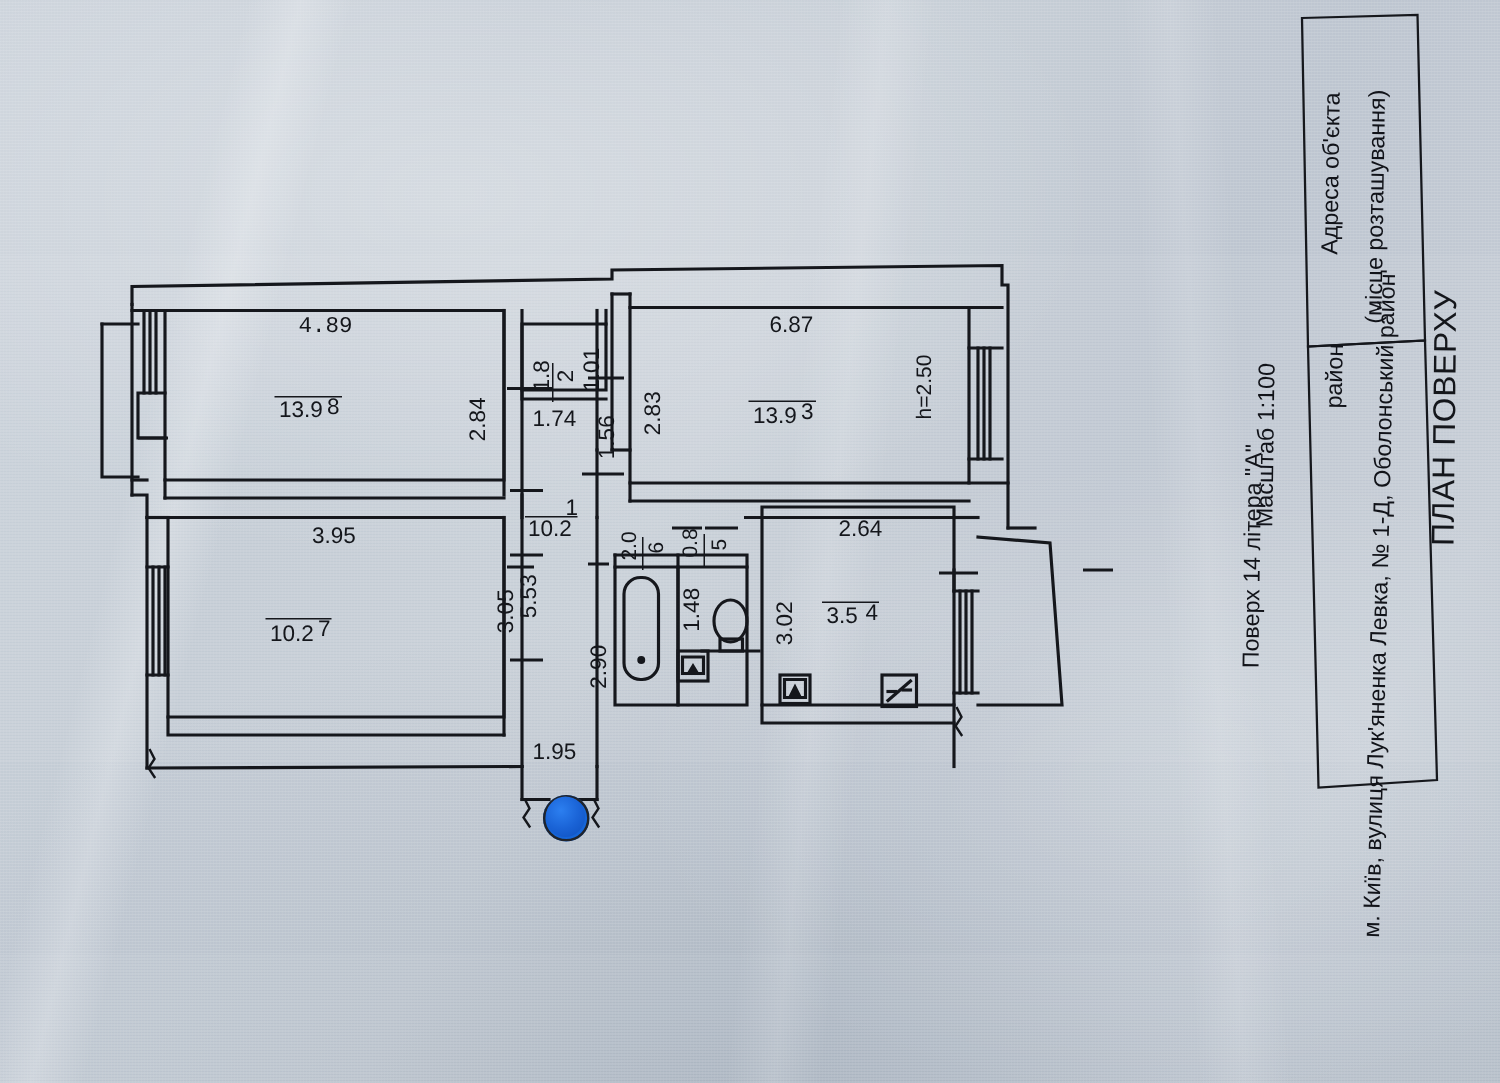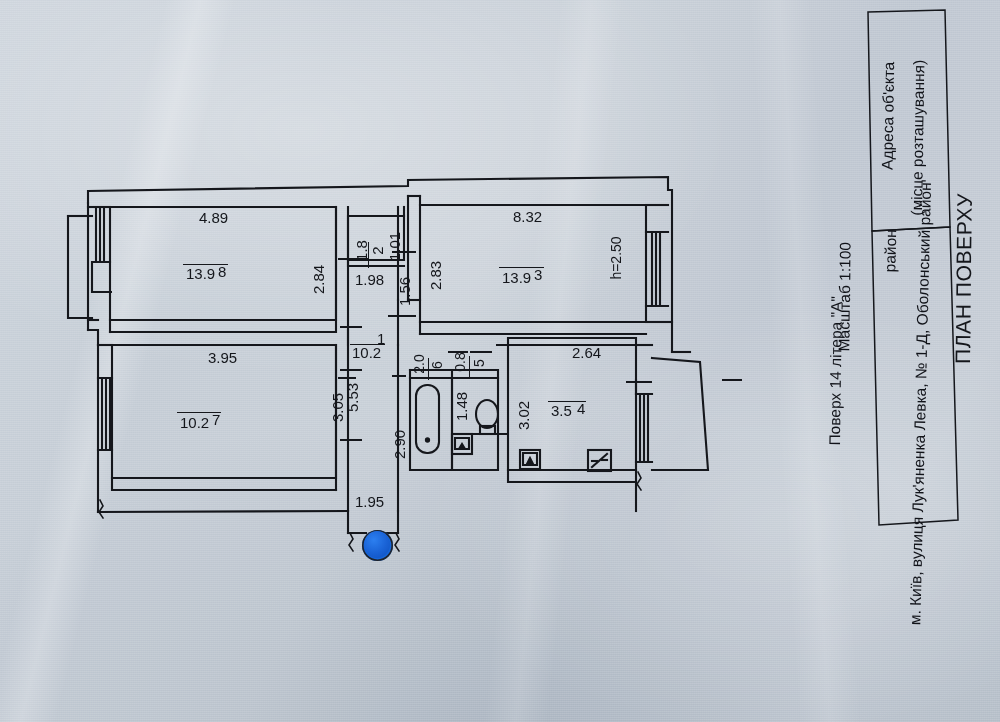--- a/index.html
+++ b/index.html
@@ -189,62 +189,62 @@
     <path d="M626,382 L652,382"></path>
     <path d="M392,376 L406,376"></path>
   </g>
 
   <g fill="none" stroke="#15171c" stroke-width="1.5">
     <path d="M868,12 L945,10 L950,227 L872,231 Z"></path>
     <path d="M872,231 L950,227 L958,520 L879,525 Z"></path>
   </g>
 </svg>
 
-<div class="tx dim" style="left:199px;top:210px;">4.89</div>
+<div class="tx dim" style="left:199px;top:210px;font-family:Liberation Mono, monospace;">4.89</div>
 <div class="tx rmarea" style="left:186px;top:266px;">13.9</div>
 <div class="tx rmnum" style="left:218px;top:264px;">8</div>
 <div class="rline" style="left:183px;top:264px;width:45px;"></div>
 <div class="tx dim vrt" style="left:304px;top:272px;transform:rotate(-90deg);">2.84</div>
 
 <div class="tx dim" style="left:208px;top:350px;">3.95</div>
 <div class="tx rmarea" style="left:180px;top:415px;">10.2</div>
 <div class="tx rmnum" style="left:212px;top:412px;">7</div>
 <div class="rline" style="left:177px;top:412px;width:44px;"></div>
 <div class="tx dim vrt" style="left:323px;top:400px;transform:rotate(-90deg);">3.05</div>
 
 <div class="tx dim vrt" style="left:380px;top:239px;transform:rotate(-90deg);">1.01</div>
 <div class="tx rmarea vrt" style="left:351px;top:243px;transform:rotate(-90deg);">1.8</div>
 <div class="tx rmnum vrt" style="left:373px;top:243px;transform:rotate(-90deg);">2</div>
 <div class="rline" style="left:368px;top:242px;width:1.4px;height:26px;"></div>
-<div class="tx dim" style="left:355px;top:272px;">1.98</div>
+<div class="tx dim" style="left:355px;top:272px;">1.74</div>
 
 <div class="tx dim vrt" style="left:390px;top:284px;transform:rotate(-90deg);">1.56</div>
 <div class="tx rmarea" style="left:352px;top:345px;">10.2</div>
 <div class="tx rmnum" style="left:377px;top:331px;">1</div>
 <div class="rline" style="left:350px;top:344px;width:35px;"></div>
 <div class="tx dim vrt" style="left:338px;top:390px;transform:rotate(-90deg);">5.53</div>
 <div class="tx dim vrt" style="left:385px;top:437px;transform:rotate(-90deg);">2.90</div>
 <div class="tx dim" style="left:355px;top:494px;">1.95</div>
 
-<div class="tx dim" style="left:513px;top:209px;">8.32</div>
+<div class="tx dim" style="left:513px;top:209px;">6.87</div>
 <div class="tx dim vrt" style="left:421px;top:268px;transform:rotate(-90deg);">2.83</div>
 <div class="tx rmarea" style="left:502px;top:270px;">13.9</div>
 <div class="tx rmnum" style="left:534px;top:267px;">3</div>
 <div class="rline" style="left:499px;top:267px;width:45px;"></div>
 <div class="tx dim vrt" style="left:594px;top:251px;transform:rotate(-90deg);font-size:14px;">h=2.50</div>
 
 <div class="tx rmarea vrt" style="left:409px;top:357px;transform:rotate(-90deg);font-size:14px;">2.0</div>
 <div class="tx rmnum vrt" style="left:433px;top:358px;transform:rotate(-90deg);font-size:14px;">6</div>
 <div class="rline" style="left:428px;top:358px;width:1.4px;height:22px;"></div>
 <div class="tx rmarea vrt" style="left:450px;top:355px;transform:rotate(-90deg);font-size:14px;">0.8</div>
 <div class="tx rmnum vrt" style="left:475px;top:356px;transform:rotate(-90deg);font-size:14px;">5</div>
 <div class="rline" style="left:469px;top:356px;width:1.4px;height:22px;"></div>
 <div class="tx dim vrt" style="left:447px;top:399px;transform:rotate(-90deg);">1.48</div>
 
-<div class="tx dim" style="left:559px;top:345px;margin-left:13px;">2.64</div>
+<div class="tx dim" style="left:559px;top:345px;">2.64</div>
 <div class="tx dim vrt" style="left:509px;top:408px;transform:rotate(-90deg);">3.02</div>
 <div class="tx rmarea" style="left:551px;top:403px;">3.5</div>
 <div class="tx rmnum" style="left:577px;top:401px;">4</div>
 <div class="rline" style="left:548px;top:401px;width:38px;"></div>
 
 <div id="bluedot"></div>
 
 <div class="tx tb vrt" style="left:834px;top:108px;transform:rotate(-90deg) rotate(0.9deg);">Адреса об'єкта</div>
 <div class="tx tb vrt" style="left:840px;top:130px;transform:rotate(-90deg) rotate(0.9deg);">(місце розташування)</div>
 

